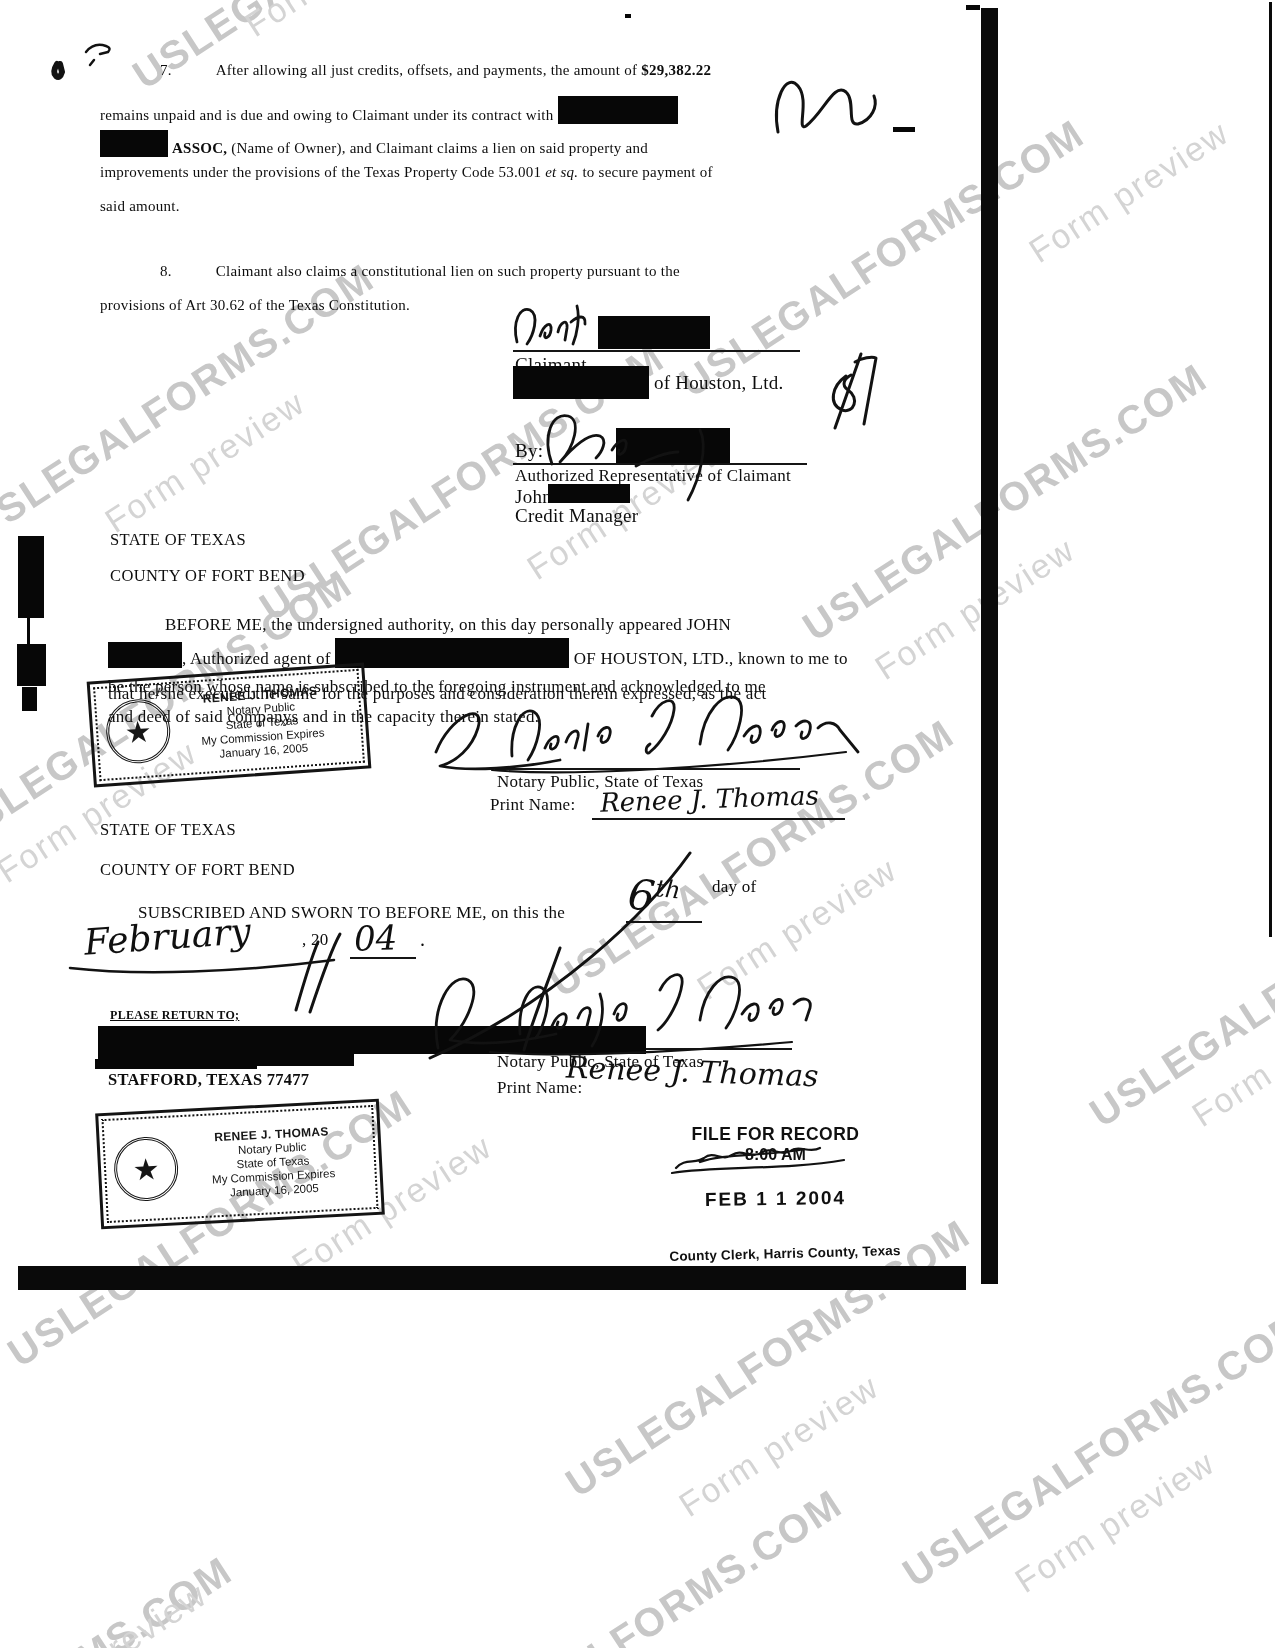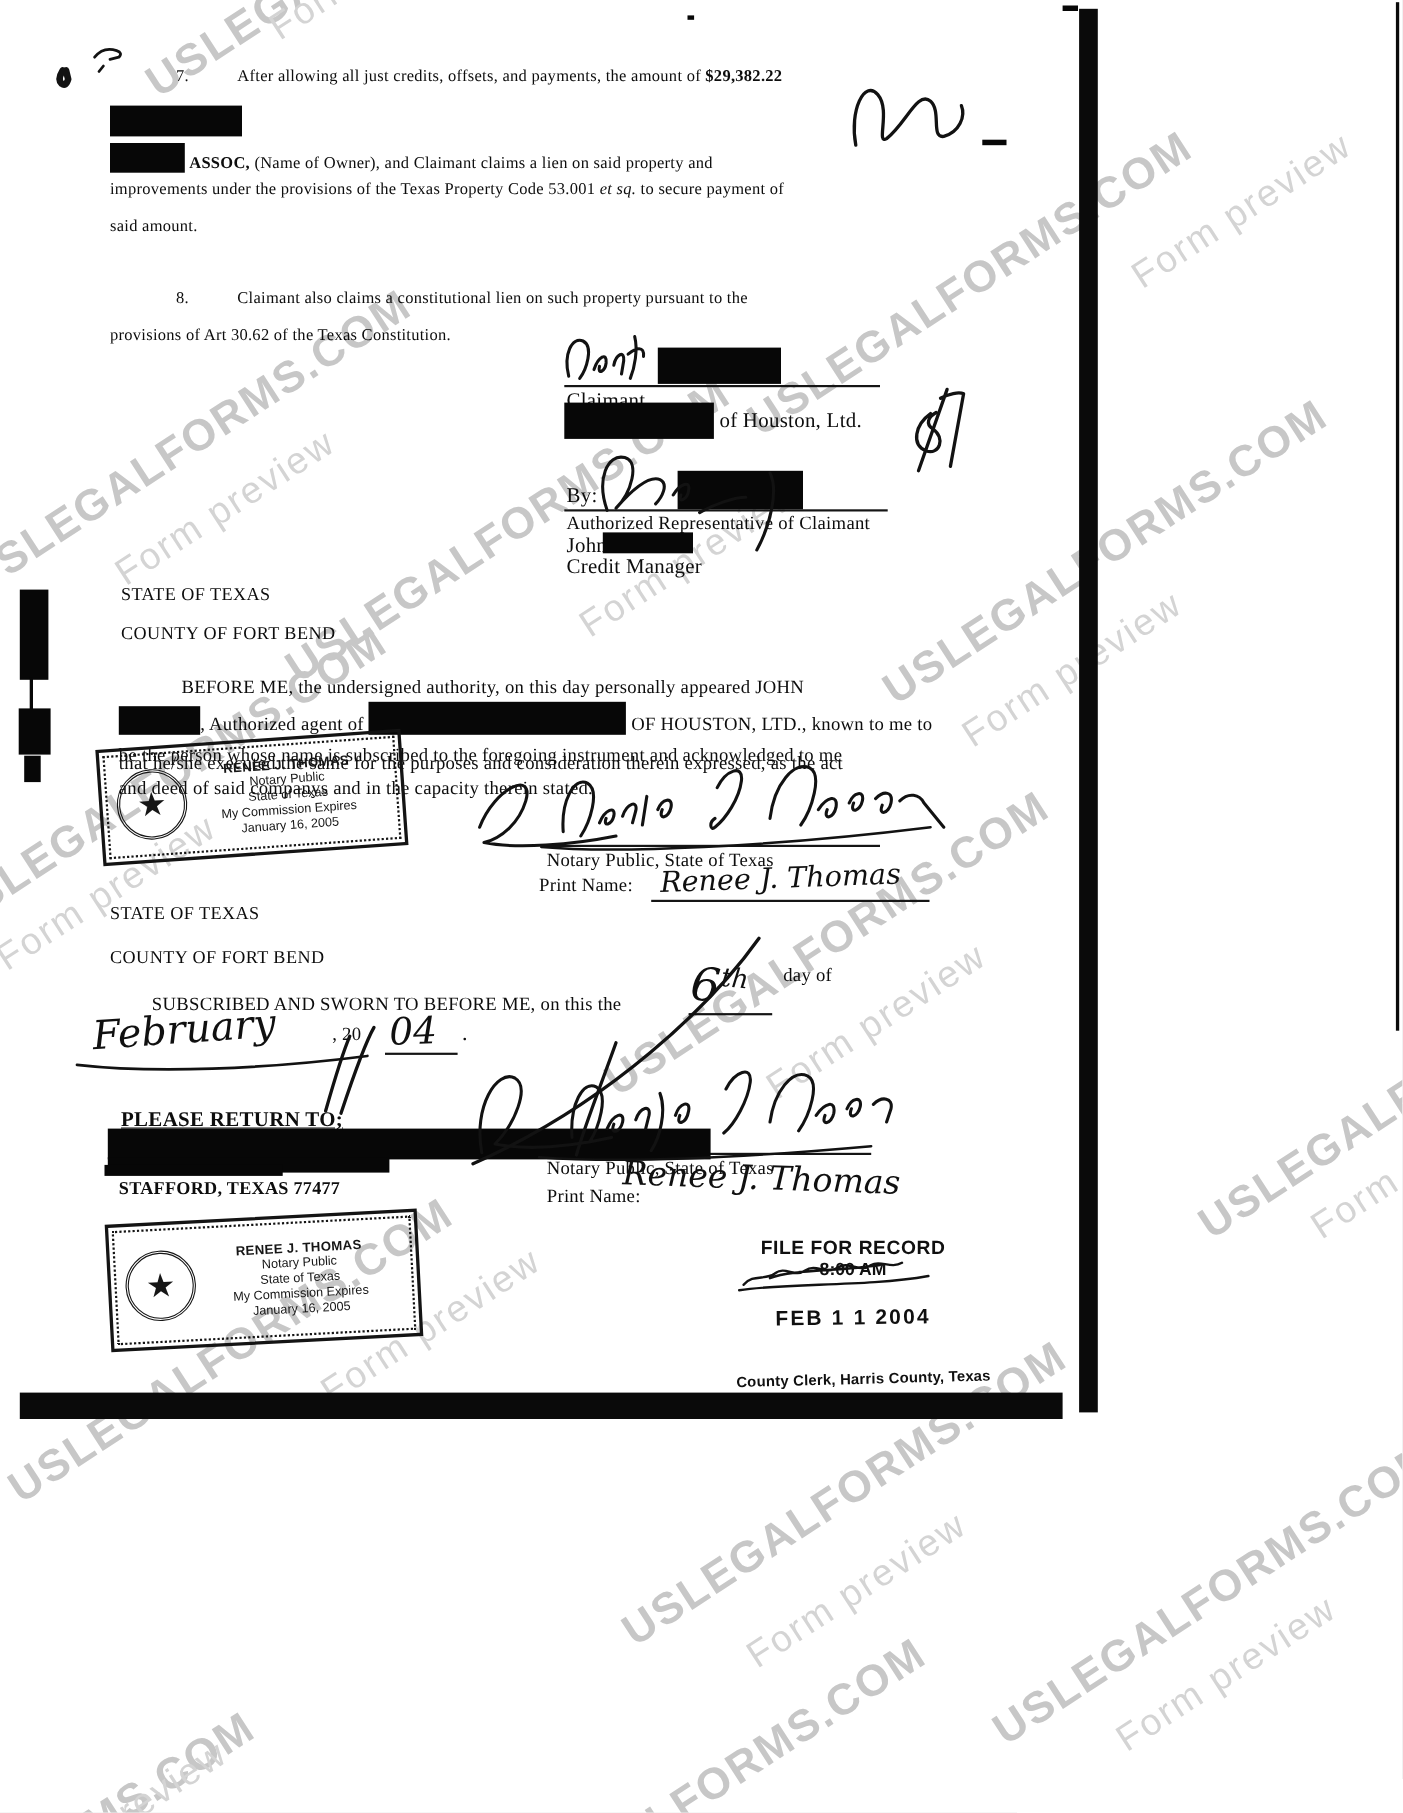--- a/index.html
+++ b/index.html
@@ -71,21 +71,21 @@
       <div class="wm wm-sub" style="left: 672px; top: 1492px; color: rgb(212, 212, 212);">Form preview</div>
       <div class="wm wm-main" style="left: 895px; top: 1558px; color: rgb(199, 199, 199);">USLEGALFORMS.COM</div>
       <div class="wm wm-sub" style="left: 1008px; top: 1568px; color: rgb(212, 212, 212);">Form preview</div>
       <div class="wm wm-main" style="left: -180px; top: 1805px; color: rgb(199, 199, 199);">USLEGALFORMS.COM</div>
       <div class="wm wm-sub" style="left: 0px; top: 1700px; color: rgb(212, 212, 212);">Form preview</div>
       <div class="wm wm-main" style="left: 430px; top: 1738px; color: rgb(199, 199, 199);">USLEGALFORMS.COM</div>
     </div>
 
   <div id="p7">
       <div class="tline" style="left: 160px; top: 62px;"><span>7.</span><span class="sp" style="width: 44px;"></span><span>After allowing all just credits, offsets, and payments, the amount of </span><span class="b">$29,382.22</span></div>
-      <div class="tline" style="left: 100px; top: 96px;"><span class="redact" style="width: 120px; height: 28px;"></span></div>
+      <div class="tline" style="left: 100px; top: 96px;"><span>remains unpaid and is due and owing to Claimant under its contract with </span><span class="redact" style="width: 120px; height: 28px;"></span></div>
       <div class="tline" style="left: 100px; top: 130px;"><span class="redact" style="width: 68px; height: 27px;"></span><span> </span><span class="b">ASSOC,</span><span> (Name of Owner), and Claimant claims a lien on said property and</span></div>
       <div class="tline" style="left: 100px; top: 164px;"><span>improvements under the provisions of the Texas Property Code 53.001 </span><span class="i">et sq.</span><span> to secure payment of</span></div>
       <div class="tline" style="left: 100px; top: 198px;"><span>said amount.</span></div>
     </div>
   <div id="p8">
       <div class="tline" style="left: 160px; top: 263px;"><span>8.</span><span class="sp" style="width: 44px;"></span><span>Claimant also claims a constitutional lien on such property pursuant to the</span></div>
       <div class="tline" style="left: 100px; top: 297px;"><span>provisions of Art 30.62 of the Texas Constitution.</span></div>
     </div>
   <div id="ack" class="ack">
       <div class="tline" style="left: 165px; top: 615px;"><span>BEFORE ME, the undersigned authority, on this day personally appeared JOHN</span></div>
@@ -119,21 +119,21 @@
   <div class="lbl" style="left:138px;top:903px;font-size:17px;">SUBSCRIBED AND SWORN TO BEFORE ME, on this the</div>
   <div class="rule" style="left:626px;top:921px;width:76px;"></div>
   <div class="lbl" style="left:712px;top:877px;font-size:17px;">day of</div>
   <div class="hand" style="left:628px;top:872px;font-size:42px;transform:rotate(6deg);"><span>6</span><sup style="font-size:24px;">th</sup></div>
   <div class="hand" style="left:84px;top:916px;font-size:36px;transform:rotate(-4deg);">February</div>
   <div class="lbl" style="left:302px;top:930px;font-size:17px;">, 20</div>
   <div class="hand" style="left:354px;top:918px;font-size:34px;transform:rotate(-2deg);">04</div>
   <div class="rule" style="left:350px;top:957px;width:66px;"></div>
   <div class="lbl" style="left:420px;top:928px;font-size:20px;">.</div>
 
-  <div class="lbl ret" style="left:110px;top:1008px;font-size:19px;">PLEASE RETURN TO;</div>
+  <div class="lbl ret" style="left:110px;top:1008px;font-size:12px;">PLEASE RETURN TO;</div>
   <div class="lbl b" style="left:108px;top:1070px;font-size:16.5px;text-align:center;">STAFFORD, TEXAS  77477</div>
 
   <div class="rule" style="left:492px;top:1048px;width:300px;"></div>
   <div class="lbl" style="left:497px;top:1052px;font-size:17px;">Notary Public, State of Texas</div>
   <div class="lbl" style="left:497px;top:1078px;font-size:17px;">Print Name:</div>
   <div class="hand" style="left:566px;top:1054px;font-size:30px;transform:rotate(2deg);">Renee  J. Thomas</div>
 
   <div class="filestamp" style="left:668px;top:1124px;width:215px;">
     <div class="fs1">FILE FOR RECORD</div>
     <div class="fs2">8:00 AM</div>

